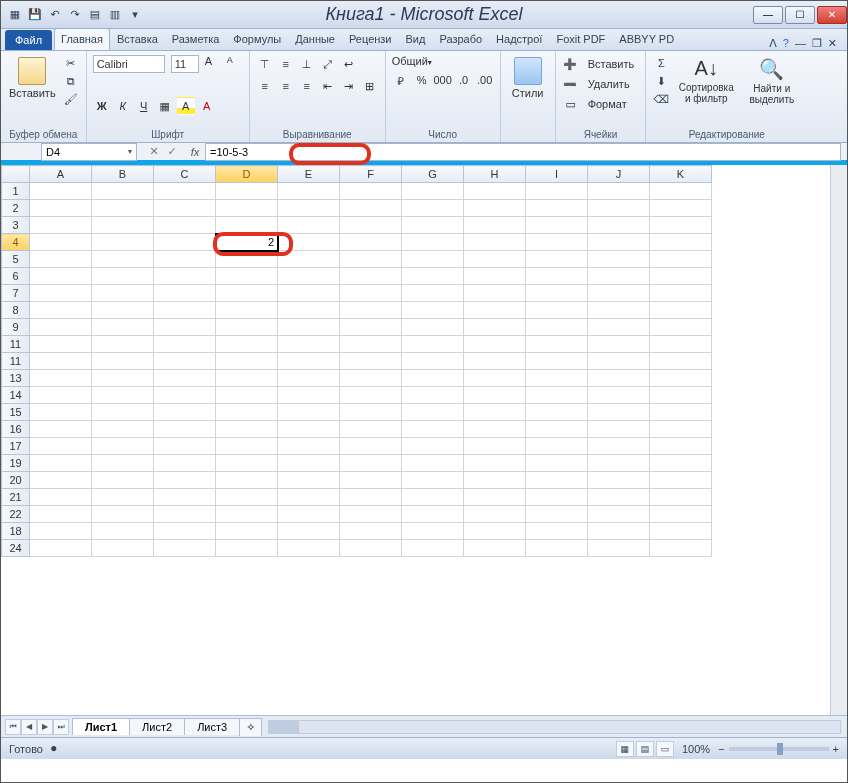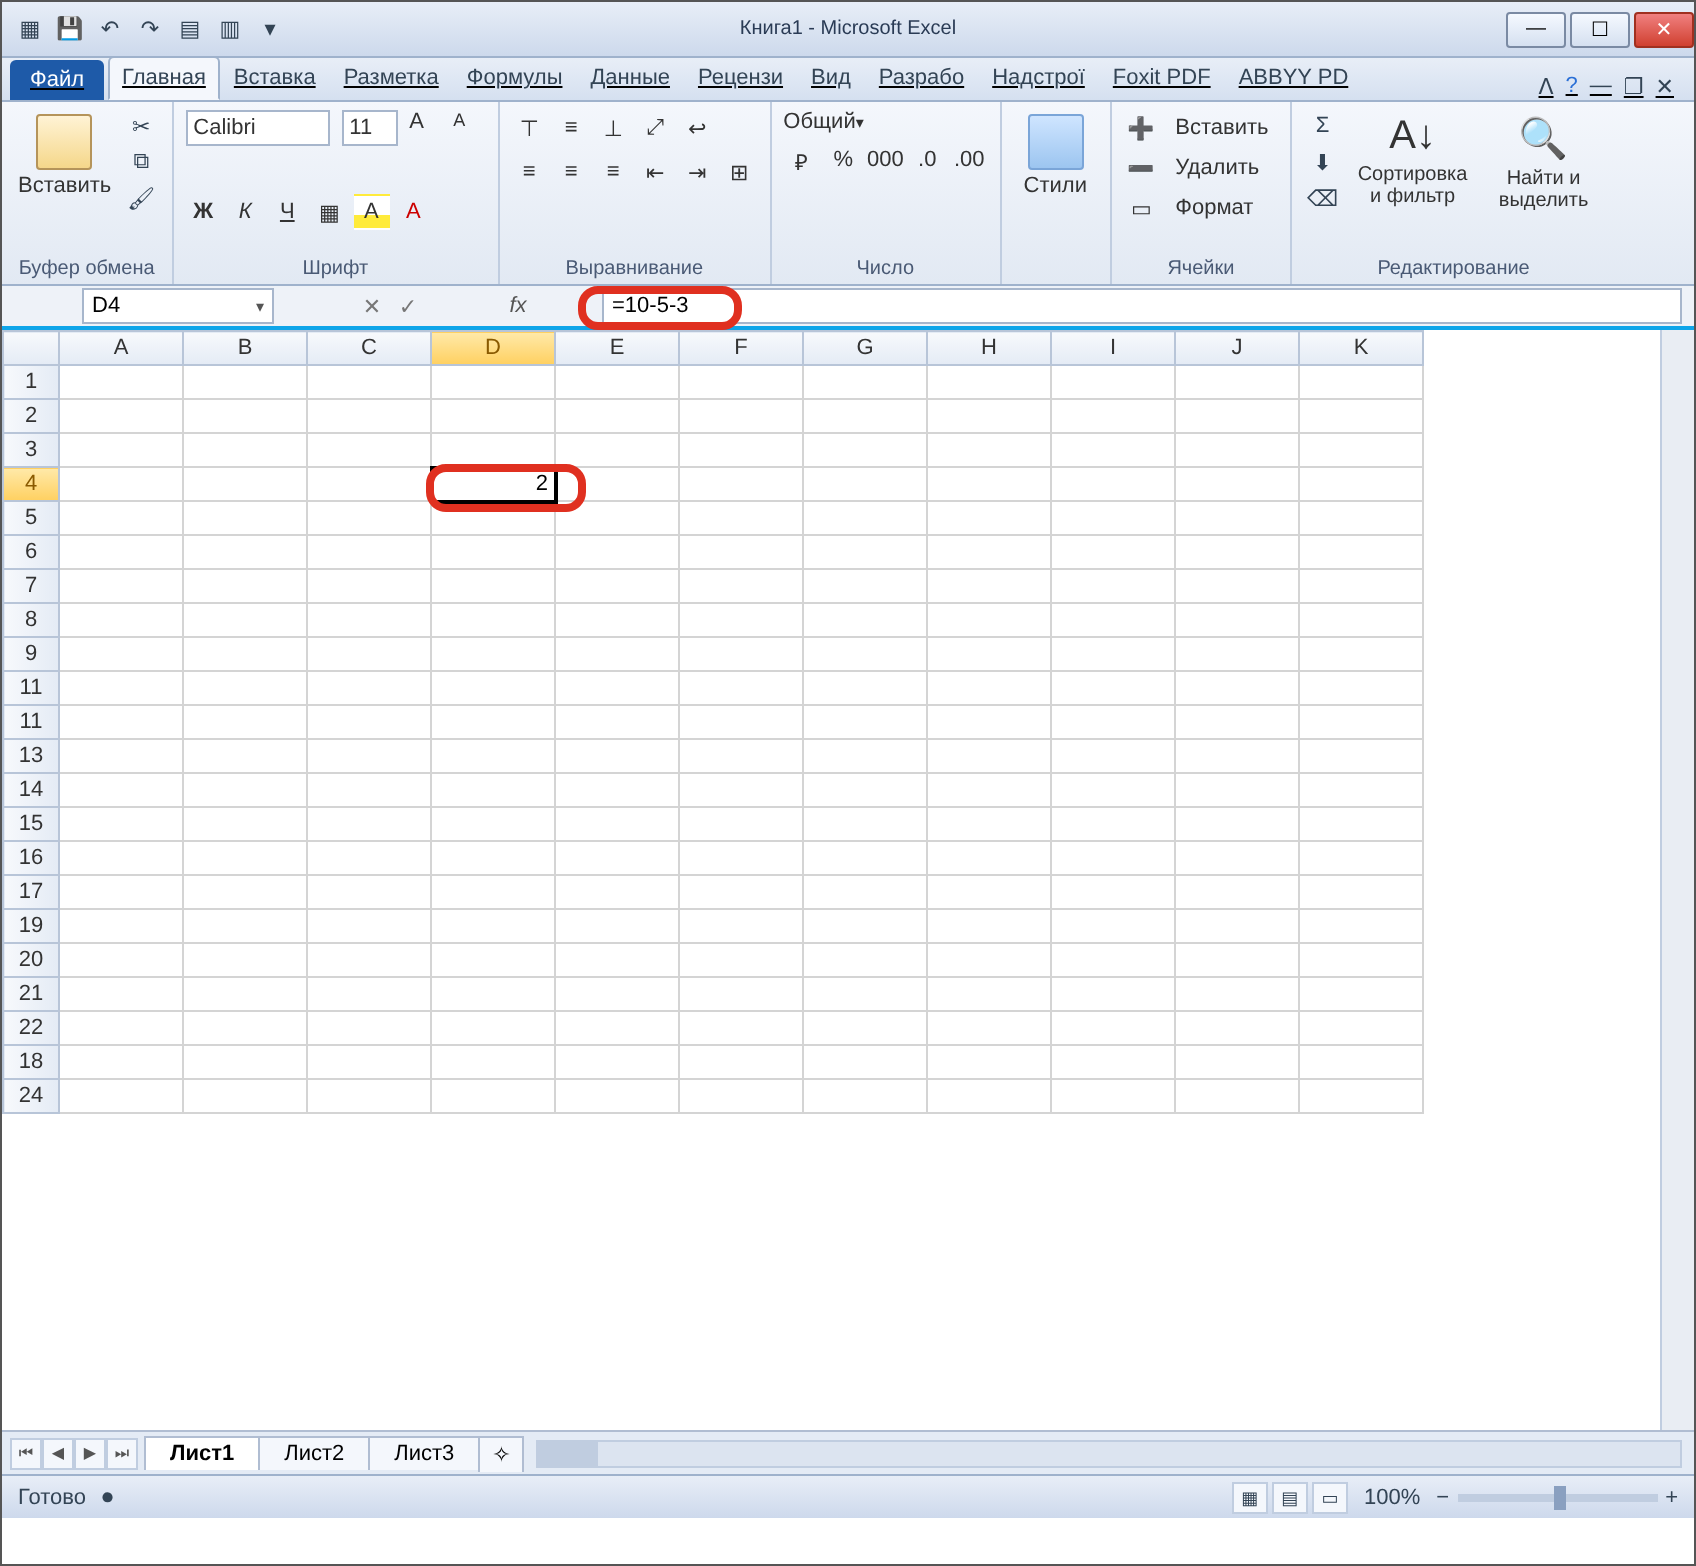--- a/index.html
+++ b/index.html
@@ -1,46 +1,46 @@
 <!DOCTYPE html>
 <html><head>
 <meta charset="utf-8">
 <style>
 * { box-sizing: border-box; margin: 0; padding: 0; font-family: 'Segoe UI', Tahoma, sans-serif; }
 body { background: #fff; width: 848px; height: 783px; overflow: hidden; border: 1px solid #555; position: relative; }
 
 .titlebar { height: 28px; background: linear-gradient(#e8eef7,#cdd9ec); display: flex; align-items: center; border-bottom: 1px solid #9fb2cc; position: relative; }
 .titlebar .qat { display: flex; gap: 4px; padding: 0 6px; align-items: center; }
 .titlebar .qat span { width: 16px; height: 16px; display: inline-flex; align-items: center; justify-content: center; font-size: 11px; color: #345; }
-.titlebar .title { position: absolute; left: 50%; transform: translateX(-50%); font-size: 10px; color: #2a3b55; }
+.titlebar .title { position: absolute; left: 50%; transform: translateX(-50%); font-size: 18px; color: #2a3b55; font-style: italic; }
 .titlebar .winbtns { position: absolute; right: 0; display: flex; }
 .titlebar .winbtns div { width: 30px; height: 18px; margin-left: 2px; border: 1px solid #7a8aa3; background: linear-gradient(#f5f9ff,#d5e0f0); display: flex; align-items: center; justify-content: center; font-size: 10px; border-radius: 2px; }
 .titlebar .winbtns .close { background: linear-gradient(#f08080,#d04030); color: #fff; border-color: #a03020; }
 
-.tabs { height: 22px; background: linear-gradient(#e8eef7,#d5e0f0); display: flex; align-items: flex-end; padding: 0 4px; font-size: 11px; border-bottom: 1px solid #9fb2cc; text-decoration: underline; }
+.tabs { height: 22px; background: linear-gradient(#e8eef7,#d5e0f0); display: flex; align-items: flex-end; padding: 0 4px; font-size: 11px; border-bottom: 1px solid #9fb2cc; }
 .tabs .filetab { background: #1e5aa8; color: #fff; padding: 4px 10px; border-radius: 3px 3px 0 0; margin-right: 2px; }
 .tabs .tab { padding: 4px 6px; color: #345; border: 1px solid transparent; cursor: default; }
 .tabs .tab.active { background: #f4f7fc; border: 1px solid #9fb2cc; border-bottom: 1px solid #f4f7fc; border-radius: 3px 3px 0 0; }
 .tabs .right { margin-left: auto; display: flex; gap: 6px; padding-right: 6px; color: #345; }
 .tabs .right span { font-size: 11px; }
 
 .ribbon { height: 92px; background: linear-gradient(#f4f7fc,#e2e9f3); border-bottom: 1px solid #9fb2cc; display: flex; font-size: 11px; color: #333; }
 .group { border-right: 1px solid #c0cde0; padding: 2px 6px 0 6px; display: flex; flex-direction: column; justify-content: space-between; }
 .group .body { flex: 1; display: flex; align-items: flex-start; gap: 4px; padding-top: 2px; }
 .group .label { text-align: center; font-size: 10px; color: #4a5a75; padding: 2px 0; border-top: 1px solid transparent; }
 .bigbtn { display: flex; flex-direction: column; align-items: center; gap: 2px; padding: 2px; min-width: 42px; }
 .bigbtn .ico { width: 28px; height: 28px; border: 1px solid #b5945a; background: linear-gradient(#fff3d5,#f5d78a); border-radius: 2px; }
 .smallstack { display: flex; flex-direction: column; gap: 2px; }
 .smallstack span { width: 18px; height: 16px; display: inline-flex; align-items: center; justify-content: center; font-size: 11px; color: #345; }
 .fontrow { display: flex; gap: 6px; align-items: flex-start; margin-bottom: 20px; }
 .fontrow .sel { border: 1px solid #a7b6cc; background: #fff; height: 18px; font-size: 11px; padding: 0 3px; display: flex; align-items: center; }
 .iconrow { display: flex; gap: 3px; }
 .iconrow span { width: 18px; height: 18px; display: inline-flex; align-items: center; justify-content: center; font-size: 11px; color: #333; border: 1px solid transparent; }
 
-.formulabar { height: 22px; display: flex; align-items: center; border-bottom: 2px solid #0ea5e9; background: #eef2f8; font-size: 11px; position: relative; gap: 32px; }
+.formulabar { height: 22px; display: flex; align-items: center; border-bottom: 5px solid #0ea5e9; background: #eef2f8; font-size: 11px; position: relative; }
 .namebox { width: 96px; background: #fff; border: 1px solid #a7b6cc; height: 18px; margin: 0 4px 0 40px; display: flex; align-items: center; padding: 0 4px; }
 .namebox .dd { margin-left: auto; font-size: 8px; color: #555; }
 .fx { width: 20px; text-align: center; font-style: italic; color: #555; }
 .fbar-btns { display:flex; gap:4px; padding:0 6px; }
 .fbar-btns span { width:14px; height:14px; display:inline-flex; align-items:center; justify-content:center; color:#777; font-size:11px; }
 .formulainput { flex:1; background:#fff; border:1px solid #a7b6cc; height:18px; display:flex; align-items:center; padding:0 4px; margin-right:6px; position:relative; }
 .redhl { position:absolute; left:288px; top:0; width:82px; height:22px; border:4px solid #e03020; border-radius:10px; pointer-events:none; }
 
 .gridwrap { position: relative; height: 550px; overflow: hidden; }
 table.grid { border-collapse: collapse; table-layout: fixed; }

